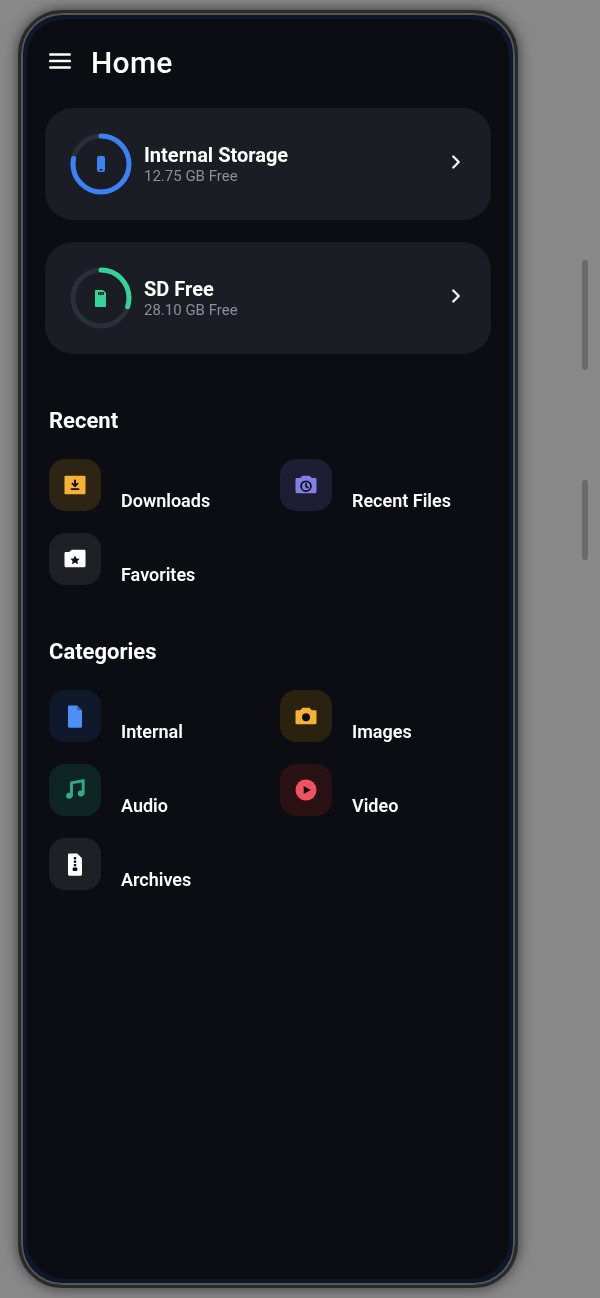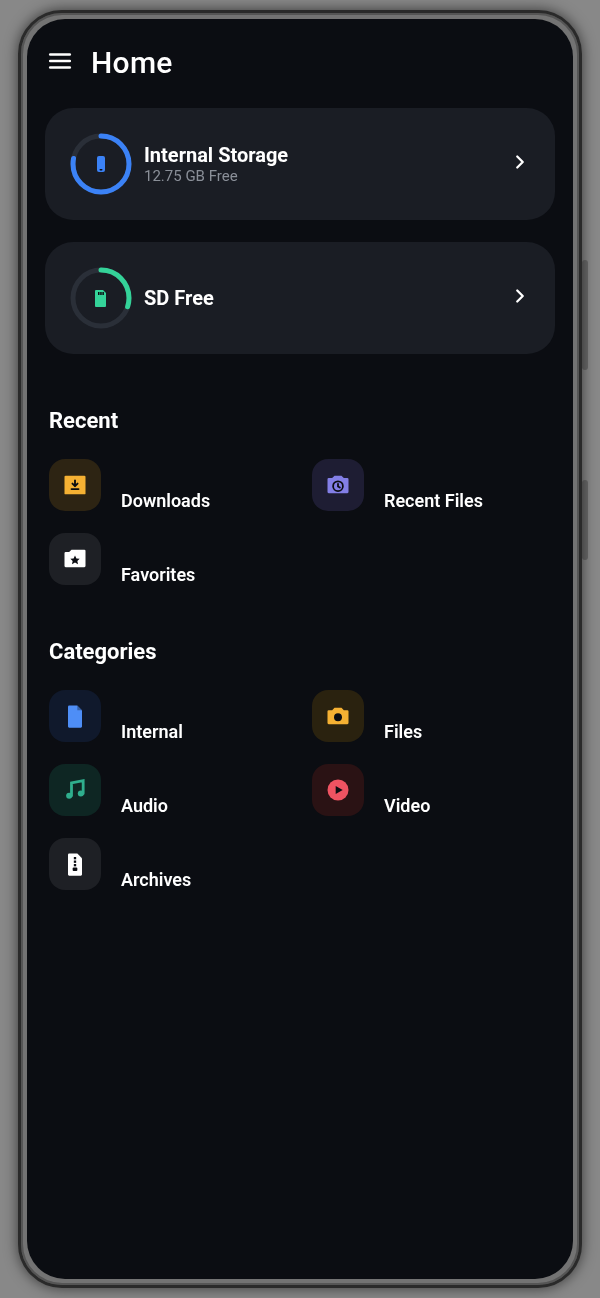--- a/index.html
+++ b/index.html
@@ -7,23 +7,23 @@
     width: 600px;
     height: 1298px;
     background: #888;
     font-family: -apple-system, BlinkMacSystemFont, "Segoe UI", Roboto, sans-serif;
     overflow: hidden;
   }
   .phone-frame {
     position: absolute;
     top: 10px;
     left: 18px;
-    width: 564px;
+    width: 500px;
     height: 1278px;
-    background: #737373;
+    background: #0f172a;
     border-radius: 44px;
     border: 3px solid #2a2a2a;
     box-shadow: inset 0 0 0 2px #555, 0 0 14px rgba(0,0,0,.6);
     overflow: hidden;
   }
   .side-btn {
     position: absolute;
     right: 12px;
     width: 6px;
     background: #6a6a6a;
@@ -161,20 +161,21 @@
       <svg width="24" height="24" viewBox="0 0 24 24">
                   <path d="M7 4h7l3 3v13a1 1 0 0 1-1 1H7a1 1 0 0 1-1-1V5a1 1 0 0 1 1-1z" fill="#34d399"></path>
                   <rect x="9" y="6" width="1.5" height="3" fill="#0b0d12"></rect>
                   <rect x="11.2" y="6" width="1.5" height="3" fill="#0b0d12"></rect>
                   <rect x="13.4" y="6" width="1.5" height="3" fill="#0b0d12"></rect>
                 </svg>
     </g>
   </svg></div>
     <div class="storage-text">
       <div class="storage-title">SD Free</div>
+      <div class="storage-sub">28.10 GB Free</div>
     </div>
     <span><svg width="22" height="22" viewBox="0 0 24 24" fill="none" stroke="#fff" stroke-width="2.5" stroke-linecap="round" stroke-linejoin="round">
               <polyline points="9 6 15 12 9 18"></polyline>
             </svg></span>
         </div>
       </div>
 
     <div class="section-title">Recent</div>
     <div class="grid2" id="places-grid">
         <div class="tile">
@@ -218,21 +219,21 @@
       </div>
       <div class="tile-label">Internal</div>
         </div>
         <div class="tile">
       <div class="tile-icon bg-amber2">
         <svg width="28" height="28" viewBox="0 0 24 24">
               <path d="M4 7h3l2-2h6l2 2h3a1 1 0 0 1 1 1v10a1 1 0 0 1-1 1H4a1 1 0 0 1-1-1V8a1 1 0 0 1 1-1z" fill="#f5b133"></path>
               <circle cx="12" cy="13" r="3.4" fill="#0b0d12"></circle>
             </svg>
       </div>
-      <div class="tile-label">Files</div>
+      <div class="tile-label">Images</div>
         </div>
         <div class="tile">
       <div class="tile-icon bg-teal">
         <svg width="28" height="28" viewBox="0 0 24 24">
               <path d="M9 17V6l10-2v11" stroke="#2fae8d" stroke-width="2.4" stroke-linecap="round" fill="none"></path>
               <circle cx="7" cy="17" r="2.6" fill="#2fae8d"></circle>
               <circle cx="17" cy="15" r="2.6" fill="#2fae8d"></circle>
             </svg>
       </div>
       <div class="tile-label">Audio</div>

